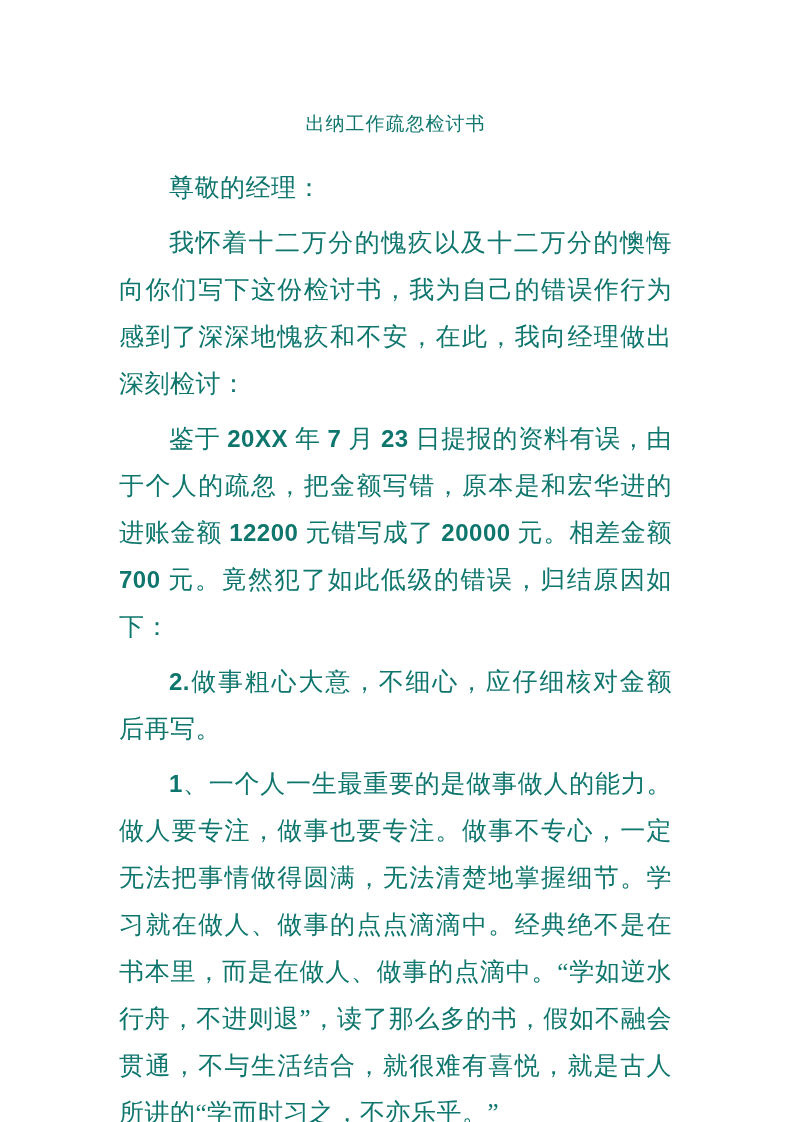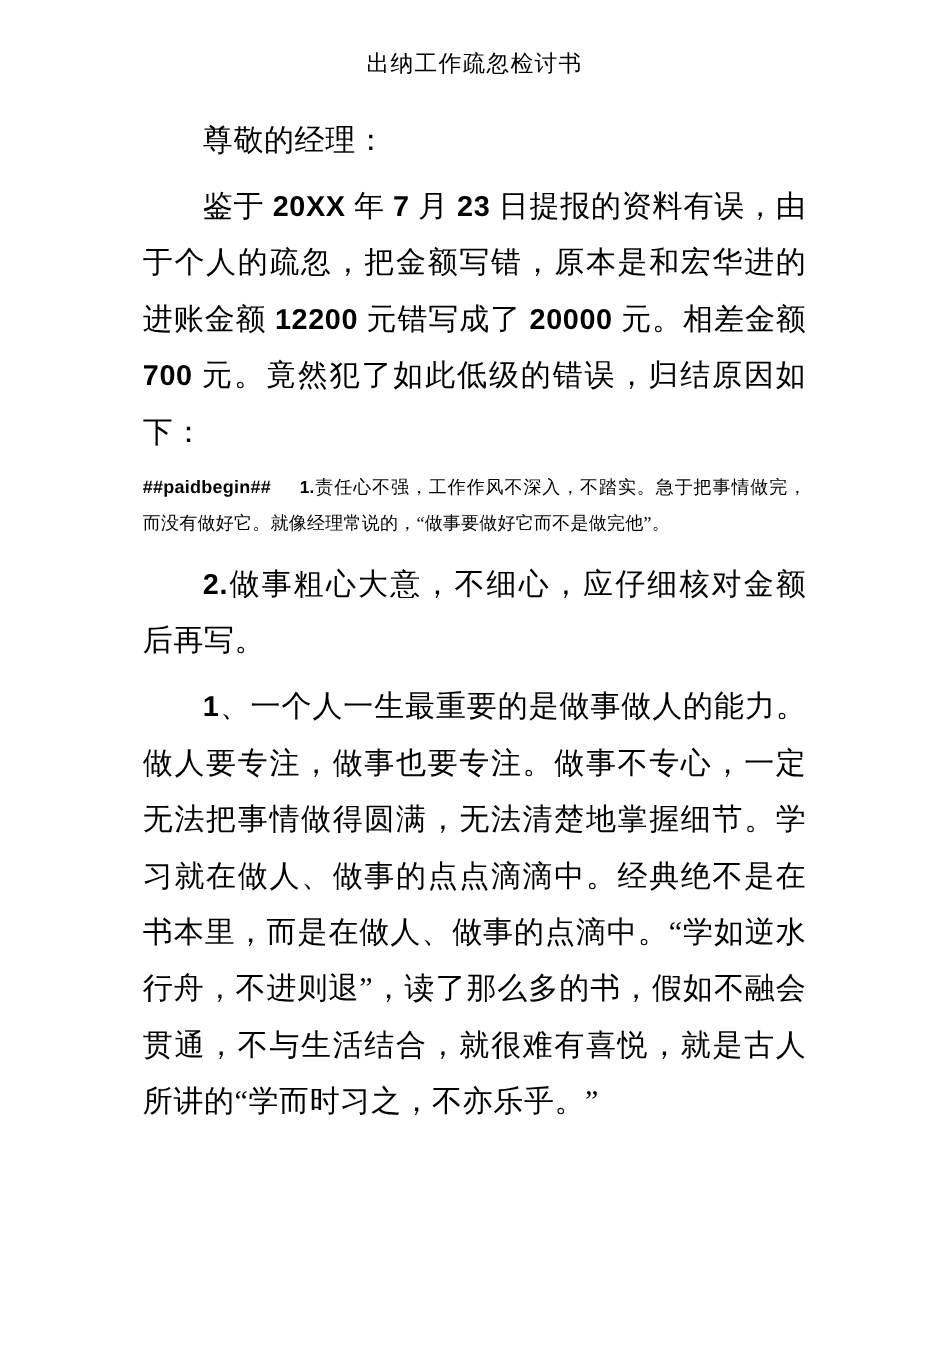--- a/index.html
+++ b/index.html
@@ -7,22 +7,22 @@
     padding: 0;
     background: #ffffff;
   }
   .page {
     position: relative;
     width: 793px;
     height: 1122px;
     background: #ffffff;
     overflow: hidden;
     box-sizing: border-box;
-    padding: 38px 121px 0 119px;
-    color: #000000;
+    padding: 108px 121px 0 119px;
+    color: #0f766e;
     font-family: "Liberation Serif", "DejaVu Serif", serif;
     border-radius: 11px;
   }
   .doc-title {
     font-size: 19px;
     font-weight: 400;
     line-height: 32px;
     text-align: center;
     letter-spacing: 1px;
     margin: 0 0 24px 0;
@@ -58,25 +58,23 @@
 </style>
 </head>
 <body>
 
 <div class="page">
 
   <h1 class="doc-title autolat">出纳工作疏忽检讨书</h1>
 
   <p class="para autolat">尊敬的经理：</p>
 
+  <p class="para autolat">我怀着十二万分的愧疚以及十二万分的懊悔向你们写下这份检讨书，我为自己的错误作行为感到了深深地愧疚和不安，在此，我向经理做出深刻检讨：</p>
 
   <p class="para autolat">鉴于 <span class="lat">20XX</span> 年 <span class="lat">7</span> 月 <span class="lat">23</span> 日提报的资料有误，由于个人的疏忽，把金额写错，原本是和宏华进的进账金额 <span class="lat">12200</span> 元错写成了 <span class="lat">20000</span> 元。相差金额 <span class="lat">700</span> 元。竟然犯了如此低级的错误，归结原因如下：</p>
 
-  <p class="para small">
-    <span class="paid-tag">##paidbegin##</span><span class="autolat"><span class="lat">1.</span>责任心不强，工作作风不深入，不踏实。急于把事情做完，而没有做好它。就像经理常说的，“做事要做好它而不是做完他”。</span>
-  </p>
 
   <p class="para autolat"><span class="lat">2.</span>做事粗心大意，不细心，应仔细核对金额后再写。</p>
 
 
   <p class="para autolat"><span class="lat">1</span>、一个人一生最重要的是做事做人的能力。做人要专注，做事也要专注。做事不专心，一定无法把事情做得圆满，无法清楚地掌握细节。学习就在做人、做事的点点滴滴中。经典绝不是在书本里，而是在做人、做事的点滴中。“学如逆水行舟，不进则退”，读了那么多的书，假如不融会贯通，不与生活结合，就很难有喜悦，就是古人所讲的“学而时习之，不亦乐乎。”</p>
 
 </div>
 
 </body></html>

